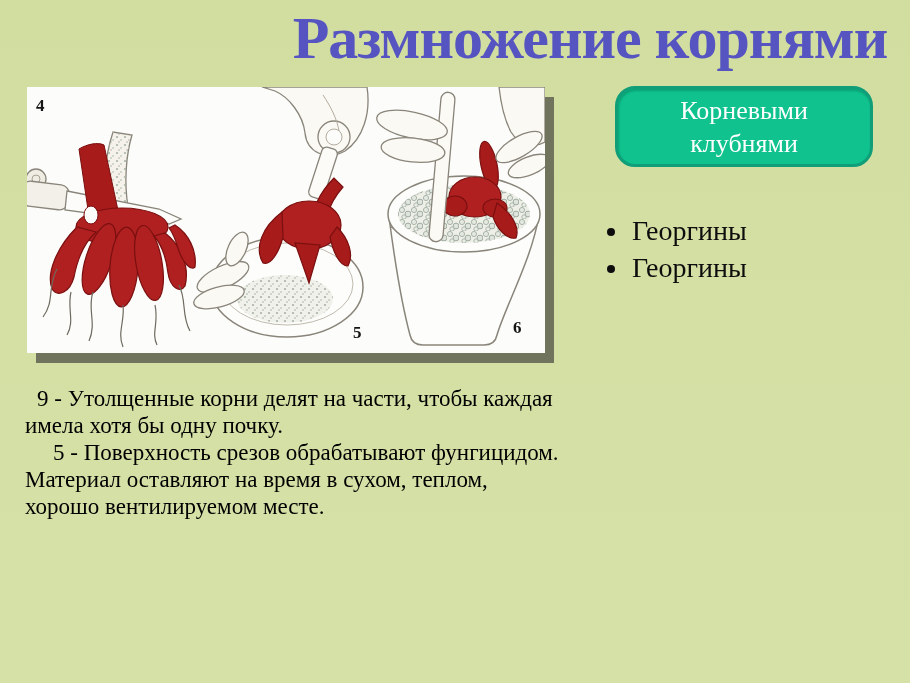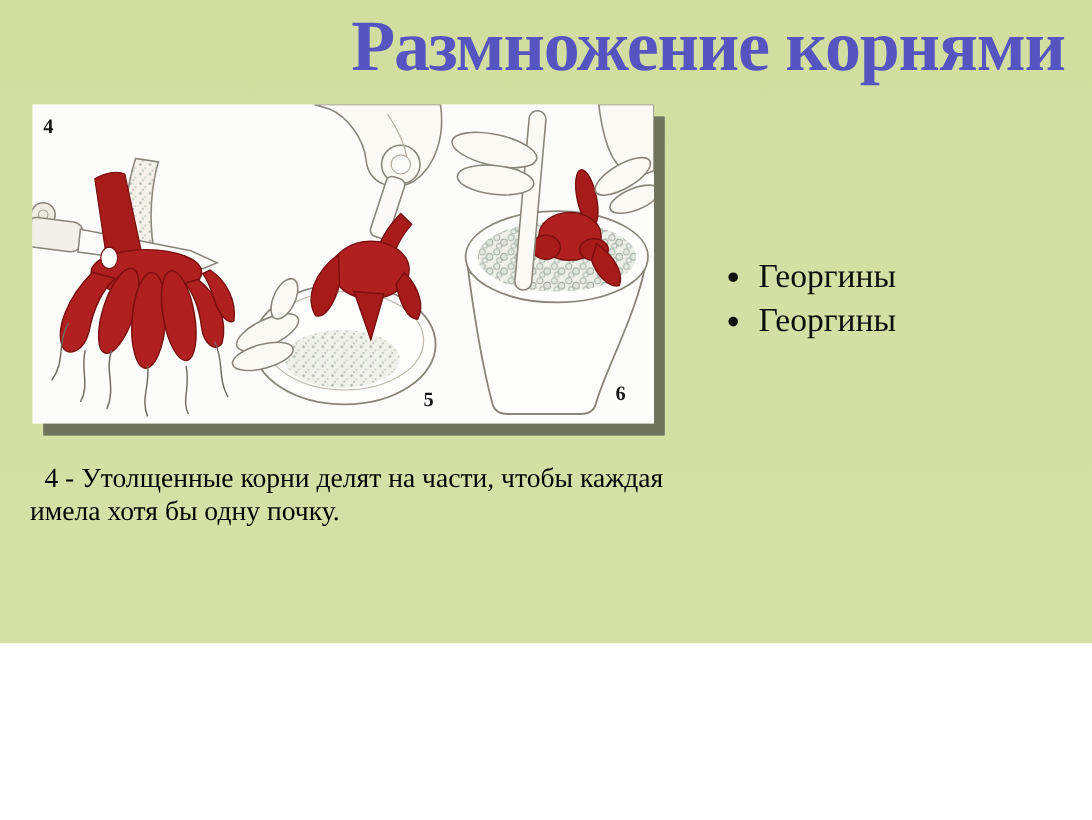--- a/index.html
+++ b/index.html
@@ -1,18 +1,18 @@
 <!DOCTYPE html>
 <html><head>
 <meta charset="utf-8">
 <style>
   html,body{margin:0;padding:0;}
   .slide{
     position:relative;
-    width:910px;height:536px;
+    width:910px;height:683px;
     background:linear-gradient(180deg,#d2dea0 0%,#d6e1a8 100%);
     overflow:hidden;
     font-family:"Liberation Serif",serif;
   }
   .title{
     position:absolute;left:270px;top:6px;width:640px;margin:0;
     text-align:center;
     font-size:60px;line-height:64px;font-weight:bold;
     color:#5554c0;letter-spacing:-1px;
     font-family:"Liberation Serif",serif;
@@ -168,23 +168,27 @@
           <ellipse cx="502" cy="79" rx="22" ry="9" transform="rotate(-22 502 79)"></ellipse>
         </g>
       </g>
 
       <text x="9" y="24" class="panel-label">4</text>
       <text x="326" y="251" class="panel-label">5</text>
       <text x="486" y="246" class="panel-label">6</text>
     </svg>
   </div>
 
+  <div class="callout">
+    <span>Корневыми клубнями</span>
+  </div>
 
   <ul class="plants">
     <li><span>Георгины</span></li>
     <li><span>Георгины</span></li>
   </ul>
 
   <div class="steps">
-    <p class="ind1">4 - Утолщенные корни делят на части, чтобы каждая имела хотя бы одну почку.</p>
+    <p class="ind1">9 - Утолщенные корни делят на части, чтобы каждая имела хотя бы одну почку.</p>
+    <p class="ind2">5 - Поверхность срезов обрабатывают фунгицидом. Материал оставляют на время в сухом, теплом, хорошо вентилируемом месте.</p>
   </div>
 
 </div>
 
 </body></html>

